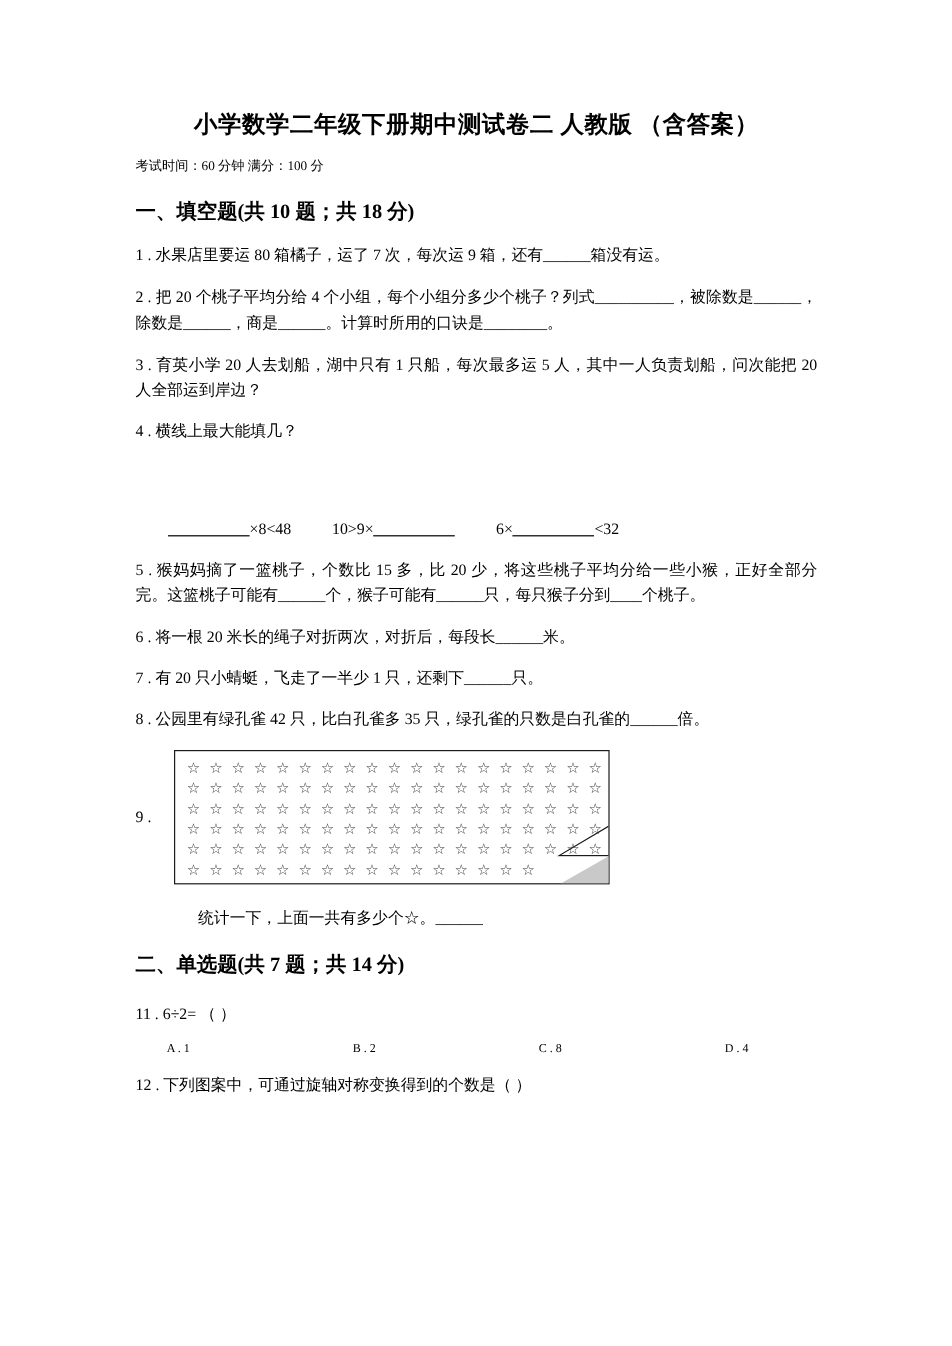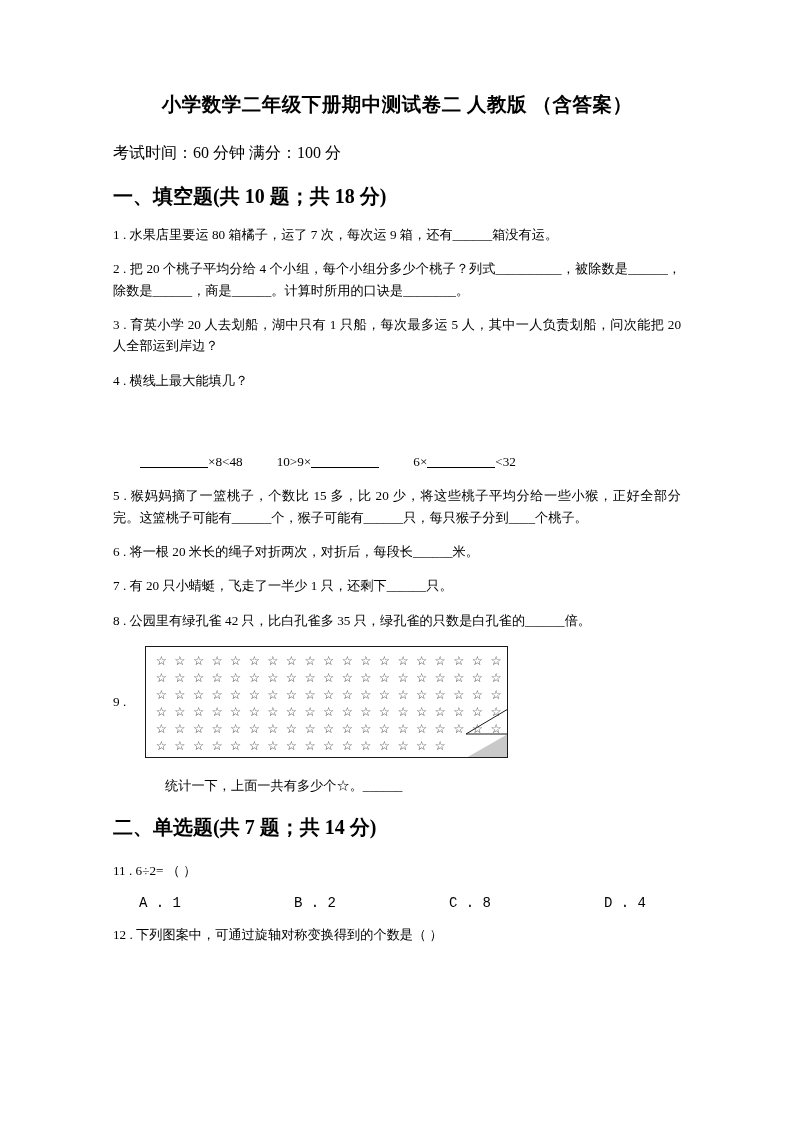--- a/index.html
+++ b/index.html
@@ -30,28 +30,28 @@
     font-weight: bold;
     text-align: center;
     margin: 0;
     padding-top: 93px;
     letter-spacing: .5px;
     line-height: 1.2;
   }
 
   
   .exam-info {
-    font-size: 16px;
-    margin-top: 26px;
+    font-size: 11px;
+    margin-top: 16px;
     line-height: 1.4;
   }
 
   
   .section-head {
-    font-size: 20px;
+    font-size: 17px;
     font-weight: bold;
     margin-top: 17px;
     margin-bottom: 2px;
     line-height: 1.45;
   }
 
   
   .q {
     font-size: 13.2px;
     line-height: 1.62;
@@ -133,24 +133,24 @@
   .q9-caption {
     font-size: 13.2px;
     margin-top: 17px;
     padding-left: 52px;
     line-height: 1.6;
   }
 
   
   .options {
     display: flex;
-    font-size: 14px;
+    font-size: 10px;
     margin-top: 13px;
     padding-left: 26px;
-    font-family: Liberation Mono, monospace;
+    font-family: Liberation Serif, serif;
   }
   .opt { flex: 0 0 155px; }
 </style>
 </head>
 <body>
 
 <div class="page">
 
   <h1 class="doc-title">小学数学二年级下册期中测试卷二 人教版 （含答案）</h1>
 

